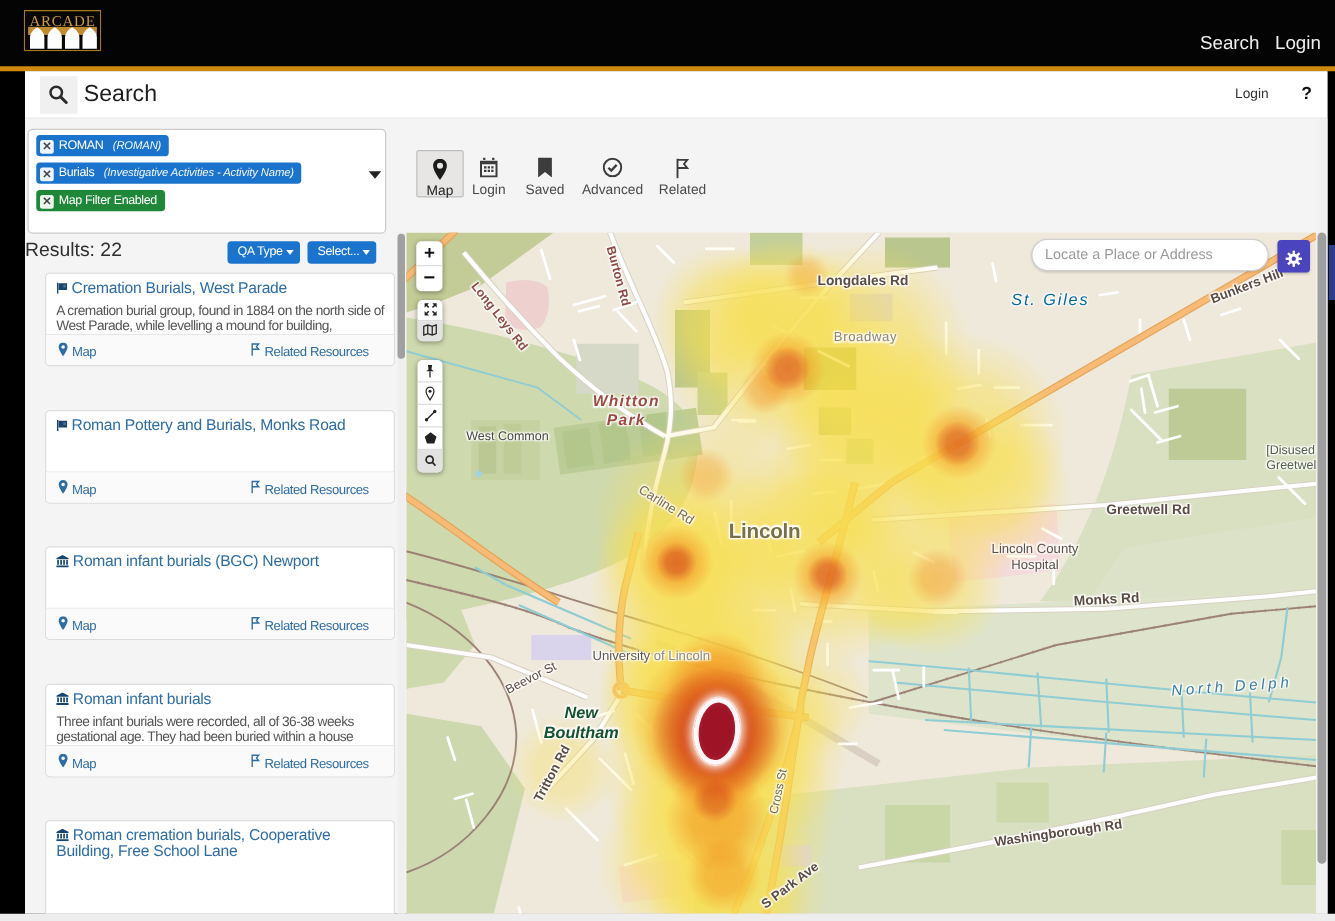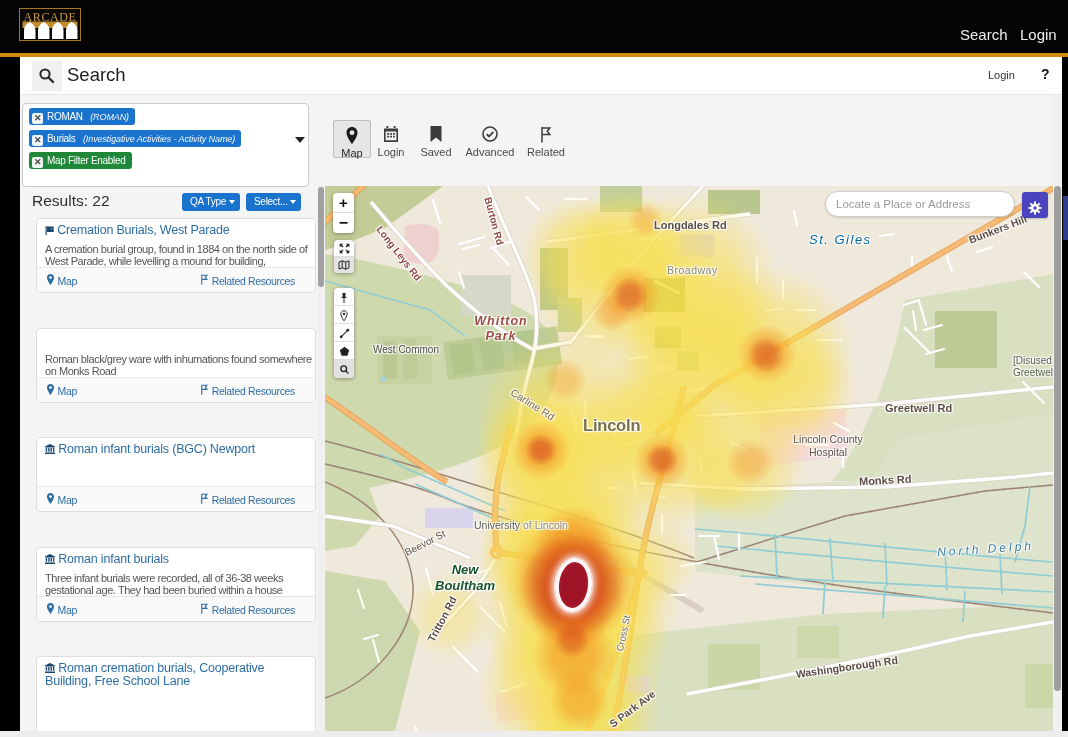--- a/index.html
+++ b/index.html
@@ -25,21 +25,21 @@
   .tag .x { display:inline-block; width:11px; height:11px; background:rgba(255,255,255,0.92); border-radius:2px; color:#444; font-size:9px; line-height:11px; text-align:center; font-weight:bold; vertical-align:-1px; margin-right:4px; }
   .tag i { font-size:9px; opacity:0.95; margin-left:5px; letter-spacing:-0.1px; }
   .caret-dn { position:absolute; width:0; height:0; border-left:5px solid transparent; border-right:5px solid transparent; border-top:6px solid #222; }
   
   .tbtn { position:absolute; top:63px; width:38px; height:38px; text-align:center; }
   .tbtn.active { background:#e7e6e4; border:1px solid #bfbfbf; border-radius:2px; }
   .tbtn .lbl { position:absolute; width:100px; left:50%; transform:translateX(-50%); top:26px; font-size:11px; color:#4a4a4a; }
   .tbtn.active .lbl { color:#222; }
   .tbtn svg { position:absolute; top:6px; left:50%; transform:translateX(-50%); }
   
-  #rhead { left:12px; top:135px; font-size:15.5px; color:#2f2f2f; }
+  #rhead { left:0; top:135px; font-size:15.5px; color:#2f2f2f; }
   .bbtn { position:absolute; top:136px; height:18px; background:#1a73cd; border-radius:3px; color:#fff; font-size:10px; line-height:18px; padding:0 14px 0 8px; letter-spacing:-0.3px; }
   .bbtn:after { content:""; position:absolute; right:5px; top:7px; border-left:3.5px solid transparent; border-right:3.5px solid transparent; border-top:4px solid #fff; }
   .card { position:absolute; left:16px; width:280px; height:75px; background:#fff; border:1px solid #ddd; border-radius:4px; }
   .card .ttl { position:absolute; left:8px; top:5px; width:266px; font-size:12.5px; line-height:13px; color:#2e6da4; letter-spacing:-0.2px; }
   .ticon { vertical-align:-1px; }
   .card .bd { position:absolute; left:8px; width:272px; white-space:nowrap; overflow:hidden; font-size:11px; line-height:12px; color:#555; letter-spacing:-0.45px; }
   .card .ft { position:absolute; left:0; bottom:0; width:278px; height:25px; border-top:1px solid #e6e6e6; background:#fafafa; border-radius:0 0 4px 4px; font-size:10.5px; letter-spacing:-0.35px; color:#2e6da4; }
   .card .ft .l { position:absolute; left:9px; top:6px; }
   .card .ft .r { position:absolute; right:20px; top:6px; }
   
@@ -191,21 +191,24 @@
       <div class="ft">
           <span class="l"><svg width="9" height="11" viewBox="0 0 12 16">
               <path fill="#2e6da4" d="M6 0C3 0 .8 2.2.8 5.2.8 9 6 16 6 16s5.2-7 5.2-10.8C11.2 2.2 9 0 6 0zm0 7.3a2.1 2.1 0 110-4.2 2.1 2.1 0 010 4.2z"></path>
             </svg> Map</span>
           <span class="r"><svg width="9" height="11" viewBox="0 0 12 16">
               <path fill="none" stroke="#2e6da4" stroke-width="1.6" d="M2 15.5V1m0 .8h7.5L7 4.8l2.5 3H2"></path>
             </svg> Related Resources</span>
         </div>
     </div>
     <div class="card" style="top:271px;">
-      <div class="bd" style="top:24px;">Roman black/grey ware with inhumations found somewhere<br>on Monks Road</div>
+      <div class="ttl"><svg class="ticon" width="9" height="9" viewBox="0 0 16 16">
+            <path fill="#17456e" d="M1 0h2v16H1zM3.5 1h12v9.5h-12z"></path>
+            <path fill="#fff" d="M10 3.2h3.5v4H10z" opacity="0.25"></path>
+          </svg> Roman Pottery and Burials, Monks Road</div>
       <div class="ft">
           <span class="l"><svg width="9" height="11" viewBox="0 0 12 16">
               <path fill="#2e6da4" d="M6 0C3 0 .8 2.2.8 5.2.8 9 6 16 6 16s5.2-7 5.2-10.8C11.2 2.2 9 0 6 0zm0 7.3a2.1 2.1 0 110-4.2 2.1 2.1 0 010 4.2z"></path>
             </svg> Map</span>
           <span class="r"><svg width="9" height="11" viewBox="0 0 12 16">
               <path fill="none" stroke="#2e6da4" stroke-width="1.6" d="M2 15.5V1m0 .8h7.5L7 4.8l2.5 3H2"></path>
             </svg> Related Resources</span>
         </div>
     </div>
     <div class="card" style="top:380px;">

